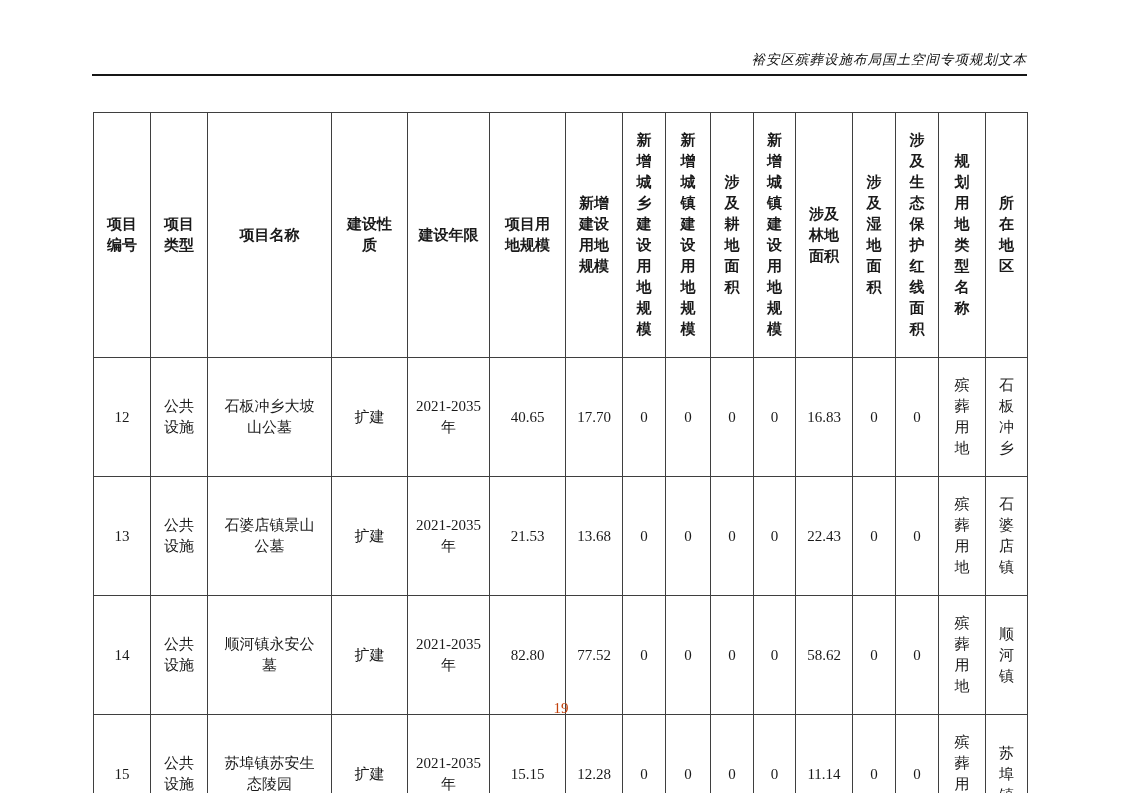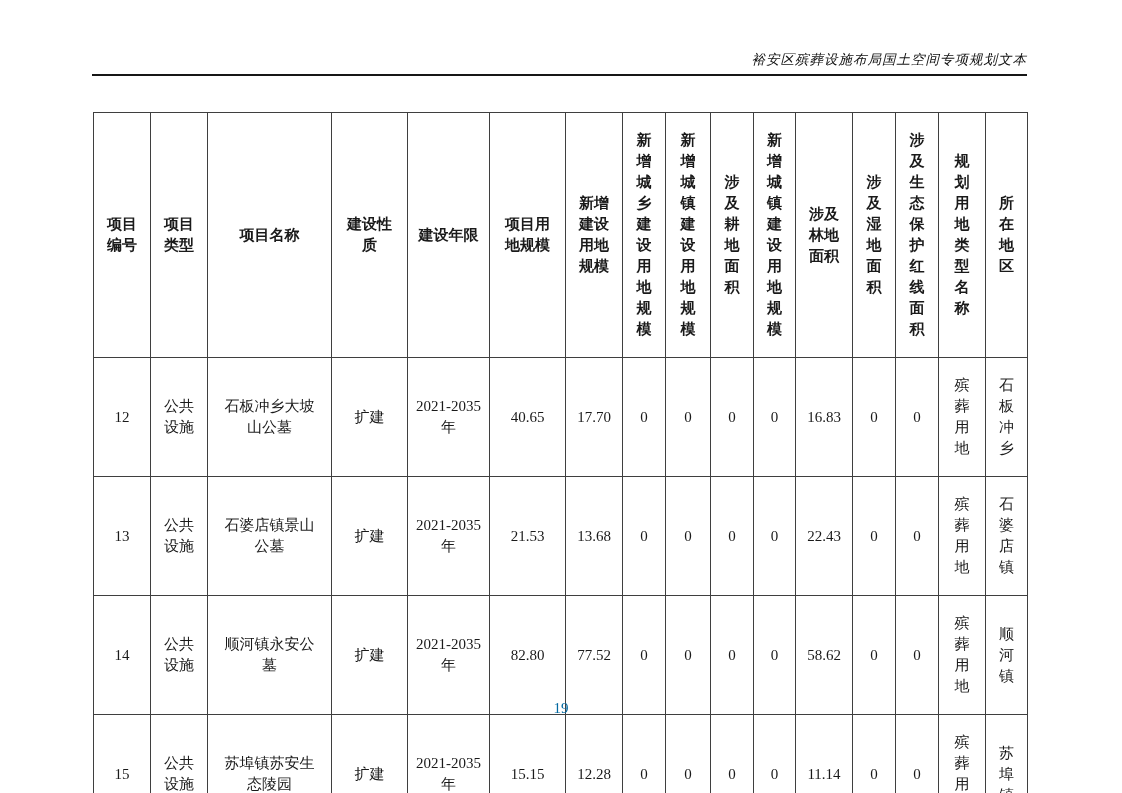--- a/index.html
+++ b/index.html
@@ -51,21 +51,21 @@
   .iw2{width:32px;}
   .iw3{width:47px;}
   .iw6{width:92px;}
   .iwd{width:72px;}
   
   .page-num{
     position:absolute;
     left:0;top:700px;width:100%;
     text-align:center;
     font-size:15px;
-    color:#0369a1;
+    color:#c2410c;
   }
 </style>
 </head>
 <body>
 
 <div class="page">
 
   <div class="doc-header">
     <span class="title">裕安区殡葬设施布局国土空间专项规划文本</span>
   </div>

